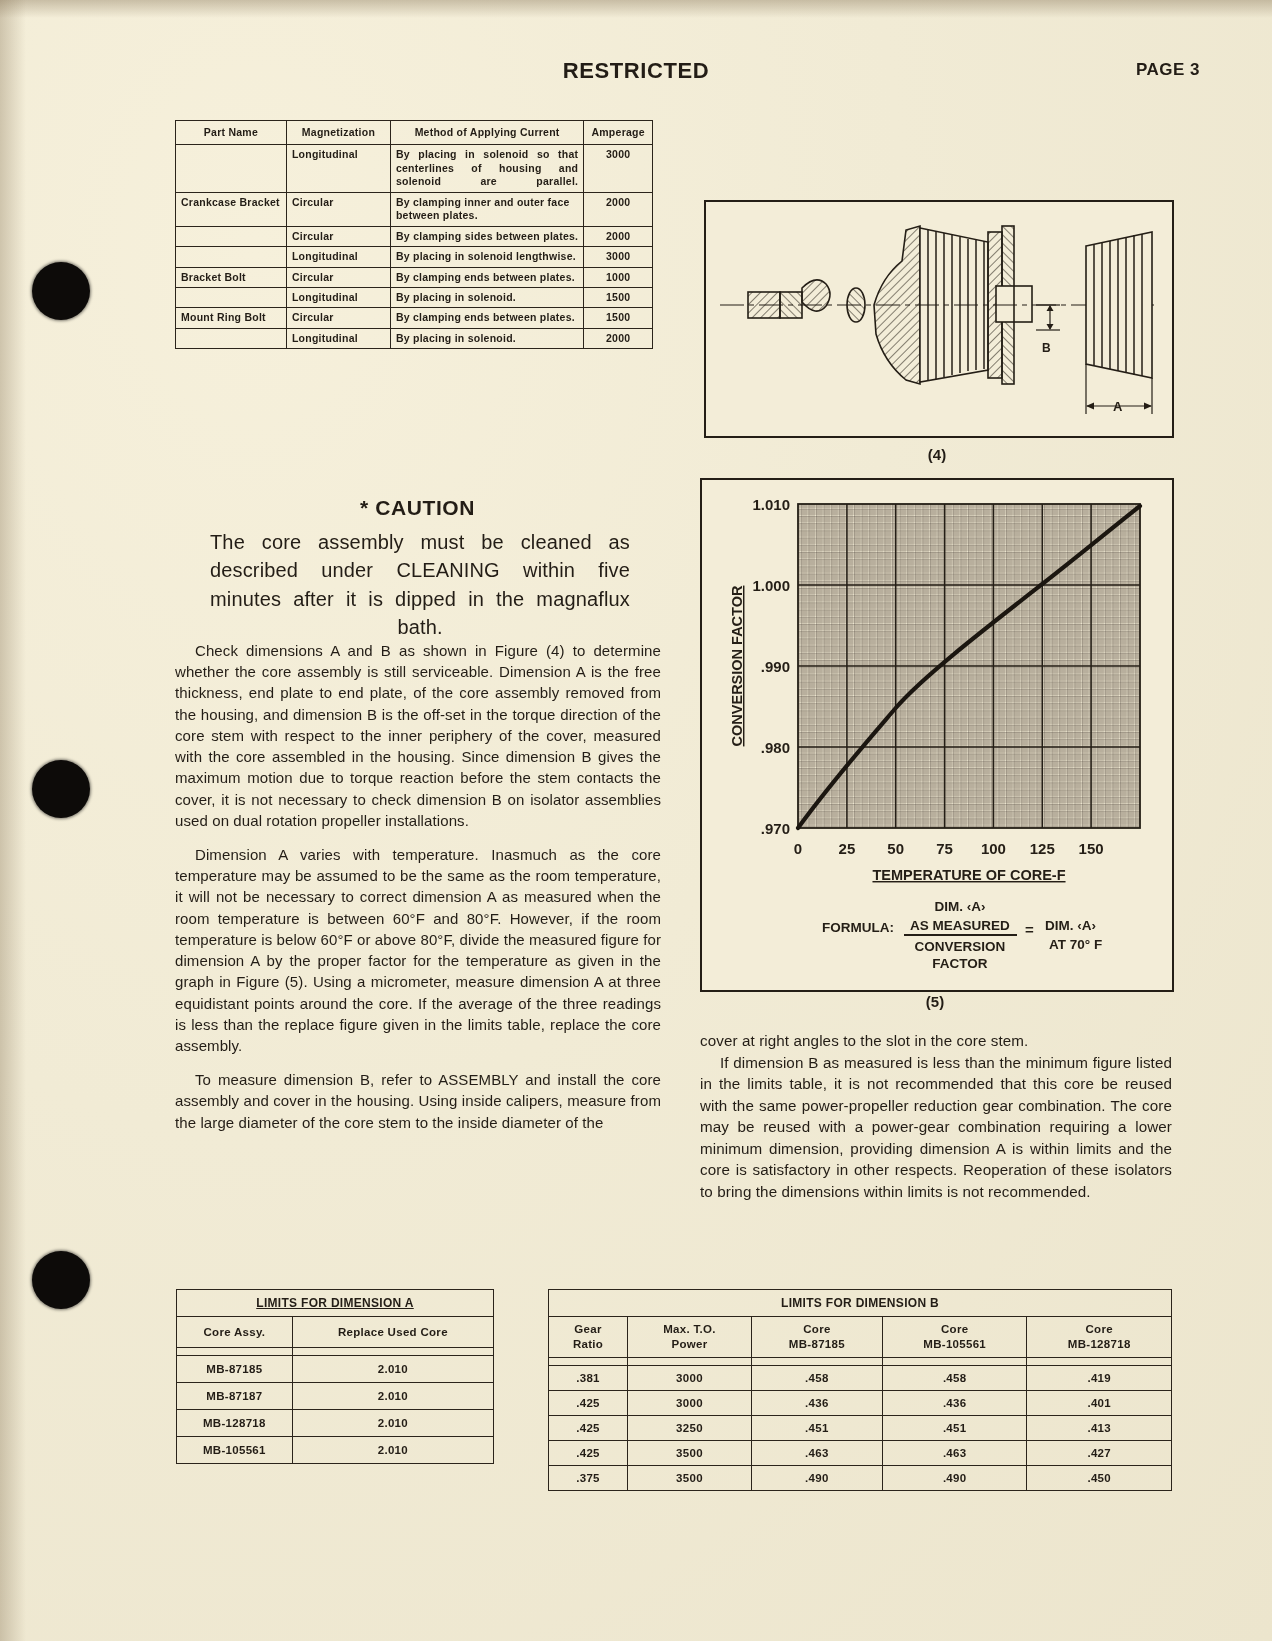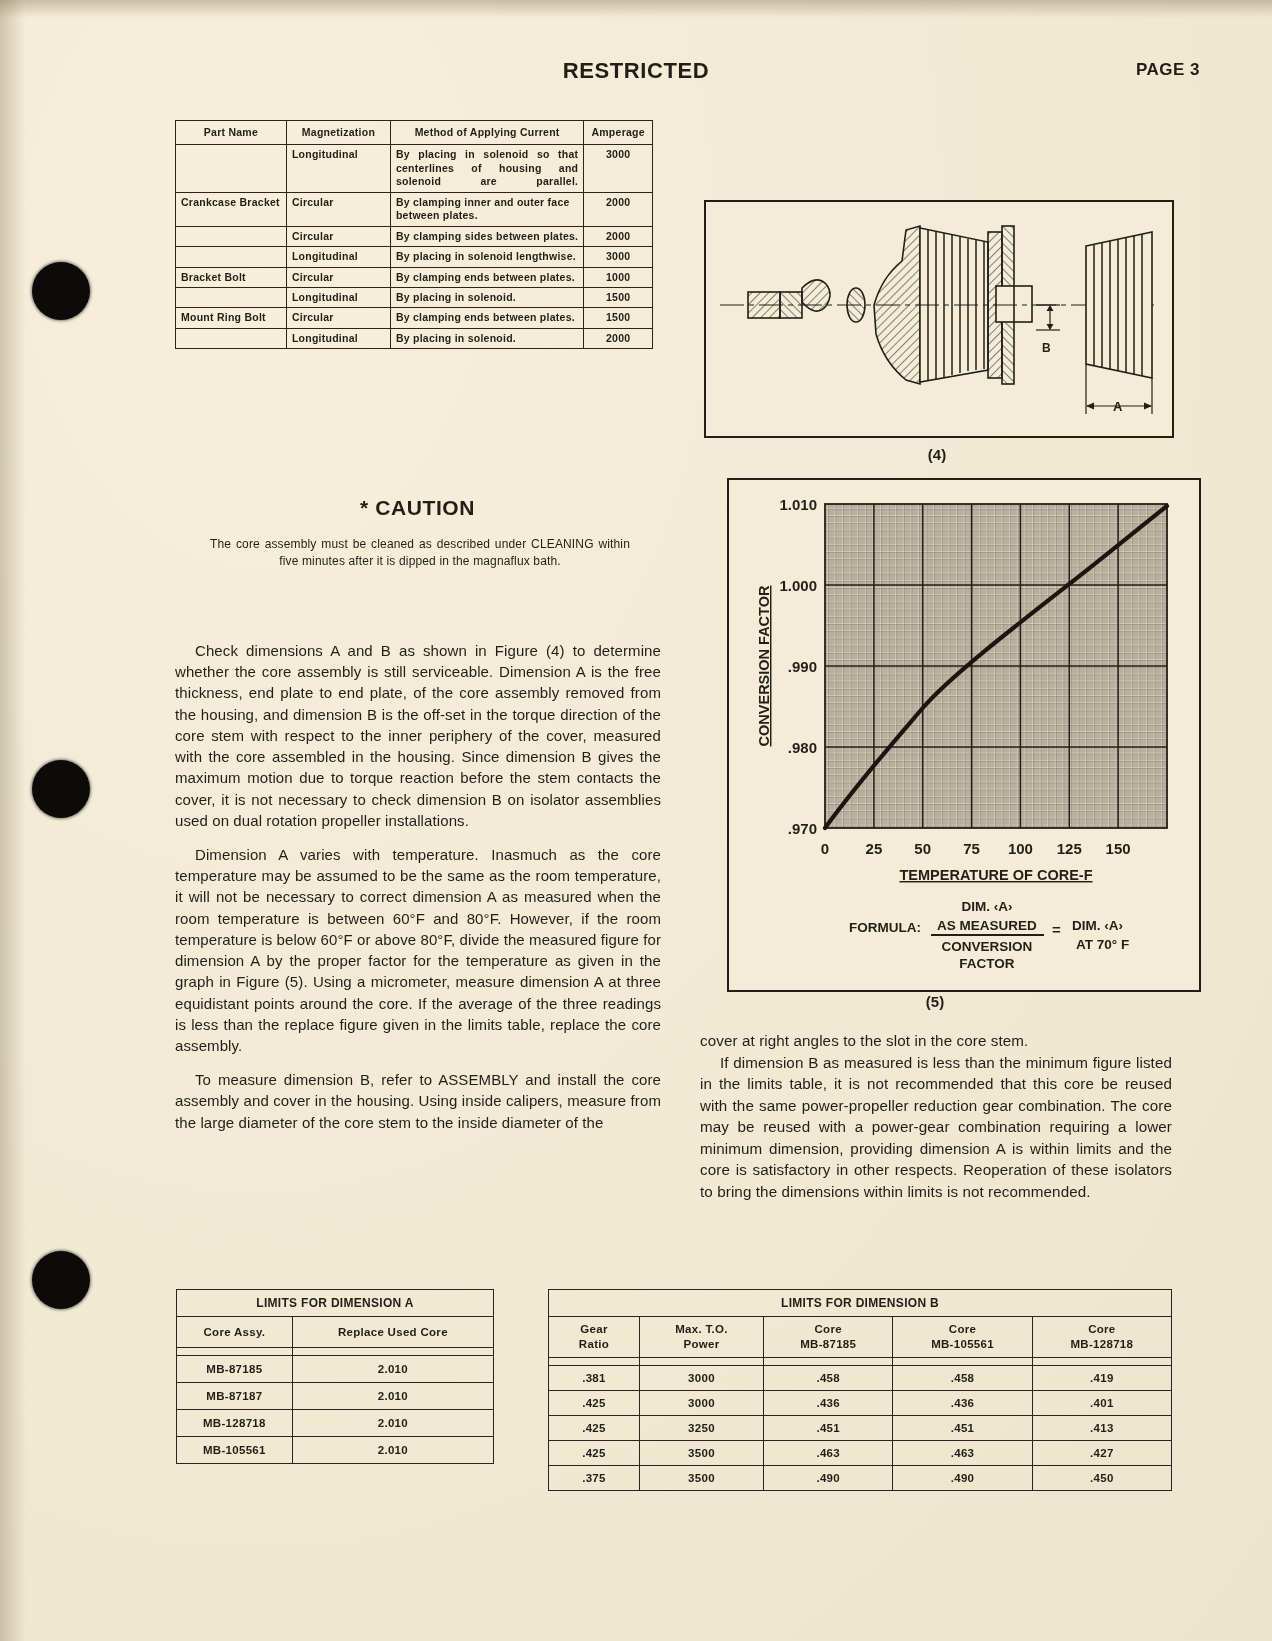--- a/index.html
+++ b/index.html
@@ -79,23 +79,22 @@
   }
   .fig4-cap{left:704px;top:446px;}
 
   
   .caution-title{
     position:absolute;left:175px;top:496px;width:485px;
     text-align:center;font-size:21px;font-weight:bold;letter-spacing:.6px;
   }
   .caution-body{
     position:absolute;left:210px;top:528px;width:420px;
-    font-size:12px;line-height:1.42;text-align:justify;text-align-last:center;
+    font-size:20px;line-height:1.42;text-align:justify;text-align-last:center;
     letter-spacing:.15px;
-    margin-top:8px;
   }
 
   
   .col-left{
     position:absolute;left:175px;top:640px;width:486px;
     font-size:15px;line-height:1.415;text-align:justify;
     letter-spacing:.1px;
   }
   .col-left p{margin:0 0 13px 0;text-indent:20px;}
   .col-left p:last-child{margin-bottom:0;}
@@ -104,43 +103,43 @@
     position:absolute;left:700px;top:1030px;width:472px;
     font-size:15.2px;line-height:1.415;text-align:justify;
     letter-spacing:.1px;
   }
   .col-right p{margin:0;}
   .col-right p.ind{text-indent:20px;}
 
   
   .fig5{
     position:absolute;left:700px;top:478px;width:470px;height:510px;
-    border:2px solid #241e16;background:#f3edd8;margin-left:27px;
+    border:2px solid #241e16;background:#f3edd8;
   }
   .fig5 svg{display:block;}
   .fig5-cap{left:700px;top:993px;width:470px;}
 
   
   .limA{
     position:absolute;left:176px;top:1289px;width:318px;
     border-collapse:collapse;font-size:11.5px;
   }
   .limA th,.limA td{border:1px solid #2b241b;font-weight:bold;letter-spacing:.3px;}
-  .limA .title{padding:6px 0;font-size:12px;border-bottom:1px solid #2b241b;}
+  .limA .title{padding:6px 0;font-size:12px;border-bottom:1px solid #2b241b;text-decoration:underline;}
   .limA .hd{text-align:center;padding:9px 0;font-size:11.5px;}
   .limA td{text-align:center;padding:7px 0;}
   .limA .spacer td{padding:0;height:7px;border-top:none;border-bottom:none;}
 
   .limB{
     position:absolute;left:548px;top:1289px;width:624px;
     border-collapse:collapse;font-size:11.5px;
   }
   .limB th,.limB td{border:1px solid #2b241b;font-weight:bold;letter-spacing:.3px;}
   .limB .title{text-align:center;padding:6px 8px;font-size:12px;}
-  .limB .hd{text-align:center;padding:5px 15px;font-size:11.5px;line-height:1.3;}
+  .limB .hd{text-align:center;padding:5px 4px;font-size:11.5px;line-height:1.3;}
   .limB td{text-align:center;padding:6px 0;}
   .limB .spacer td{padding:0;height:7px;border-top:none;border-bottom:none;}
 </style>
 </head>
 <body>
 
 <div class="page">
 
   <div class="top-shadow"></div>
   <div class="edge-shadow"></div>

